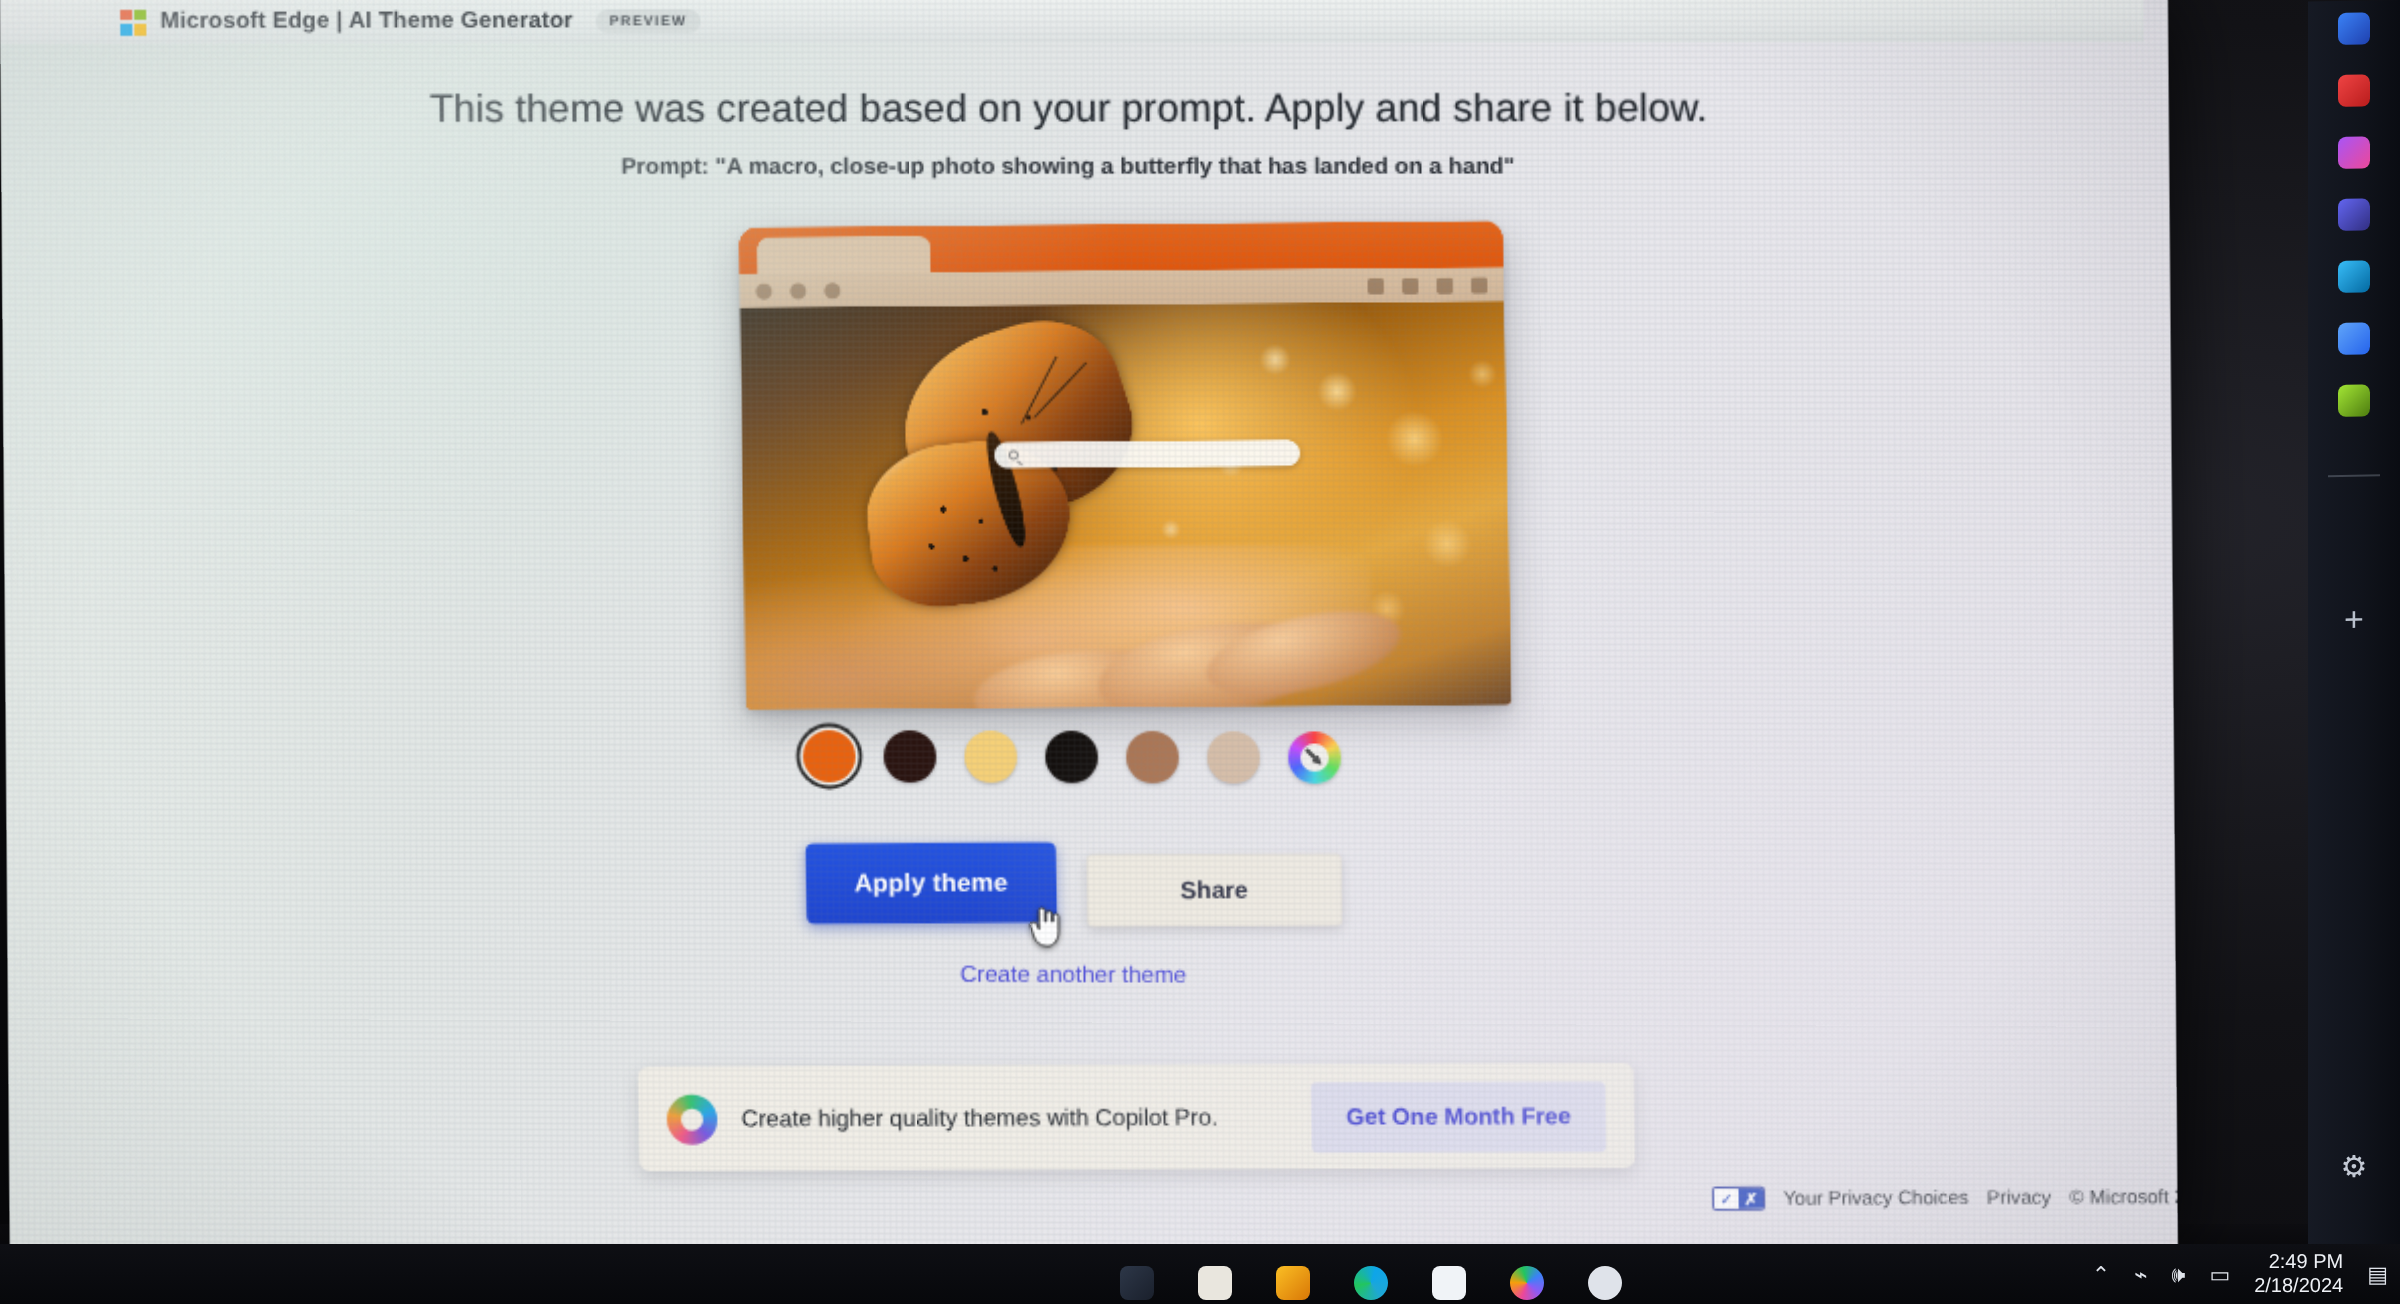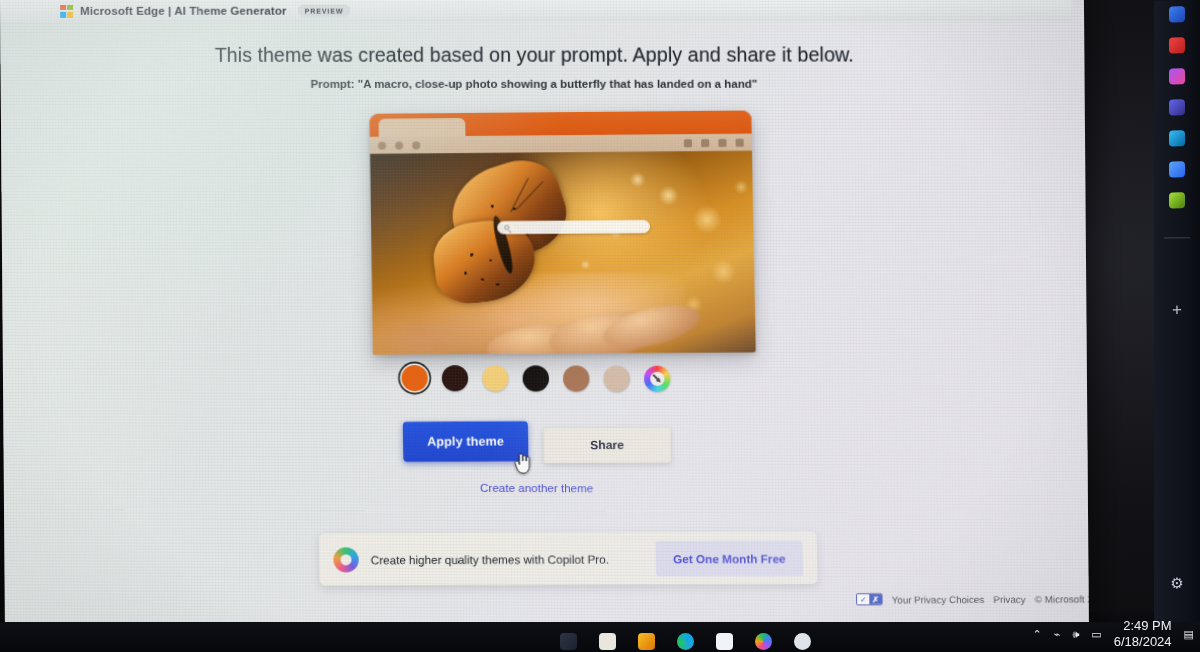--- a/index.html
+++ b/index.html
@@ -296,21 +296,21 @@
   #taskbar-icons{
     position:absolute; left:560px; bottom:2px; display:flex; gap:22px; align-items:flex-end;
   }
   .tb{ width:17px; height:17px; border-radius:4px; }
   #tray{
     position:absolute; right:6px; bottom:2px; display:flex; align-items:center; gap:12px;
     color:#e4e7ee;
   }
   .tray-ic{ font-size:11px; color:#dfe3ea; }
   #clock{ text-align:right; line-height:1.22; }
-  #clock div{ font-size:13px; color:#eef1f6; }
+  #clock div{ font-size:10px; color:#eef1f6; }
   #monitor-bezel-bottom{
     position:absolute; left:0; bottom:0; width:1072px; height:10px; z-index:34;
     background:linear-gradient(to bottom,#1a1c22,#0b0c10);
   }
 </style>
 </head>
 <body>
 
 <div id="room">
   <div id="desk-shadow"></div>
@@ -440,17 +440,17 @@
     <span class="tb" style="background:conic-gradient(from 200deg,#ec4899,#f59e0b,#22c55e,#3b82f6,#8b5cf6,#ec4899);border-radius:50%"></span>
     <span class="tb" style="background:#dfe3ea;border-radius:50%"></span>
   </div>
   <div id="tray">
     <span class="tray-ic">⌃</span>
     <span class="tray-ic">⌁</span>
     <span class="tray-ic">🕪</span>
     <span class="tray-ic">▭</span>
     <span id="clock">
       <div>2:49 PM</div>
-      <div>6/18/2024</div>
+      <div>2/18/2024</div>
     </span>
     <span class="tray-ic">▤</span>
   </div>
 </div>
 
 </body></html>

